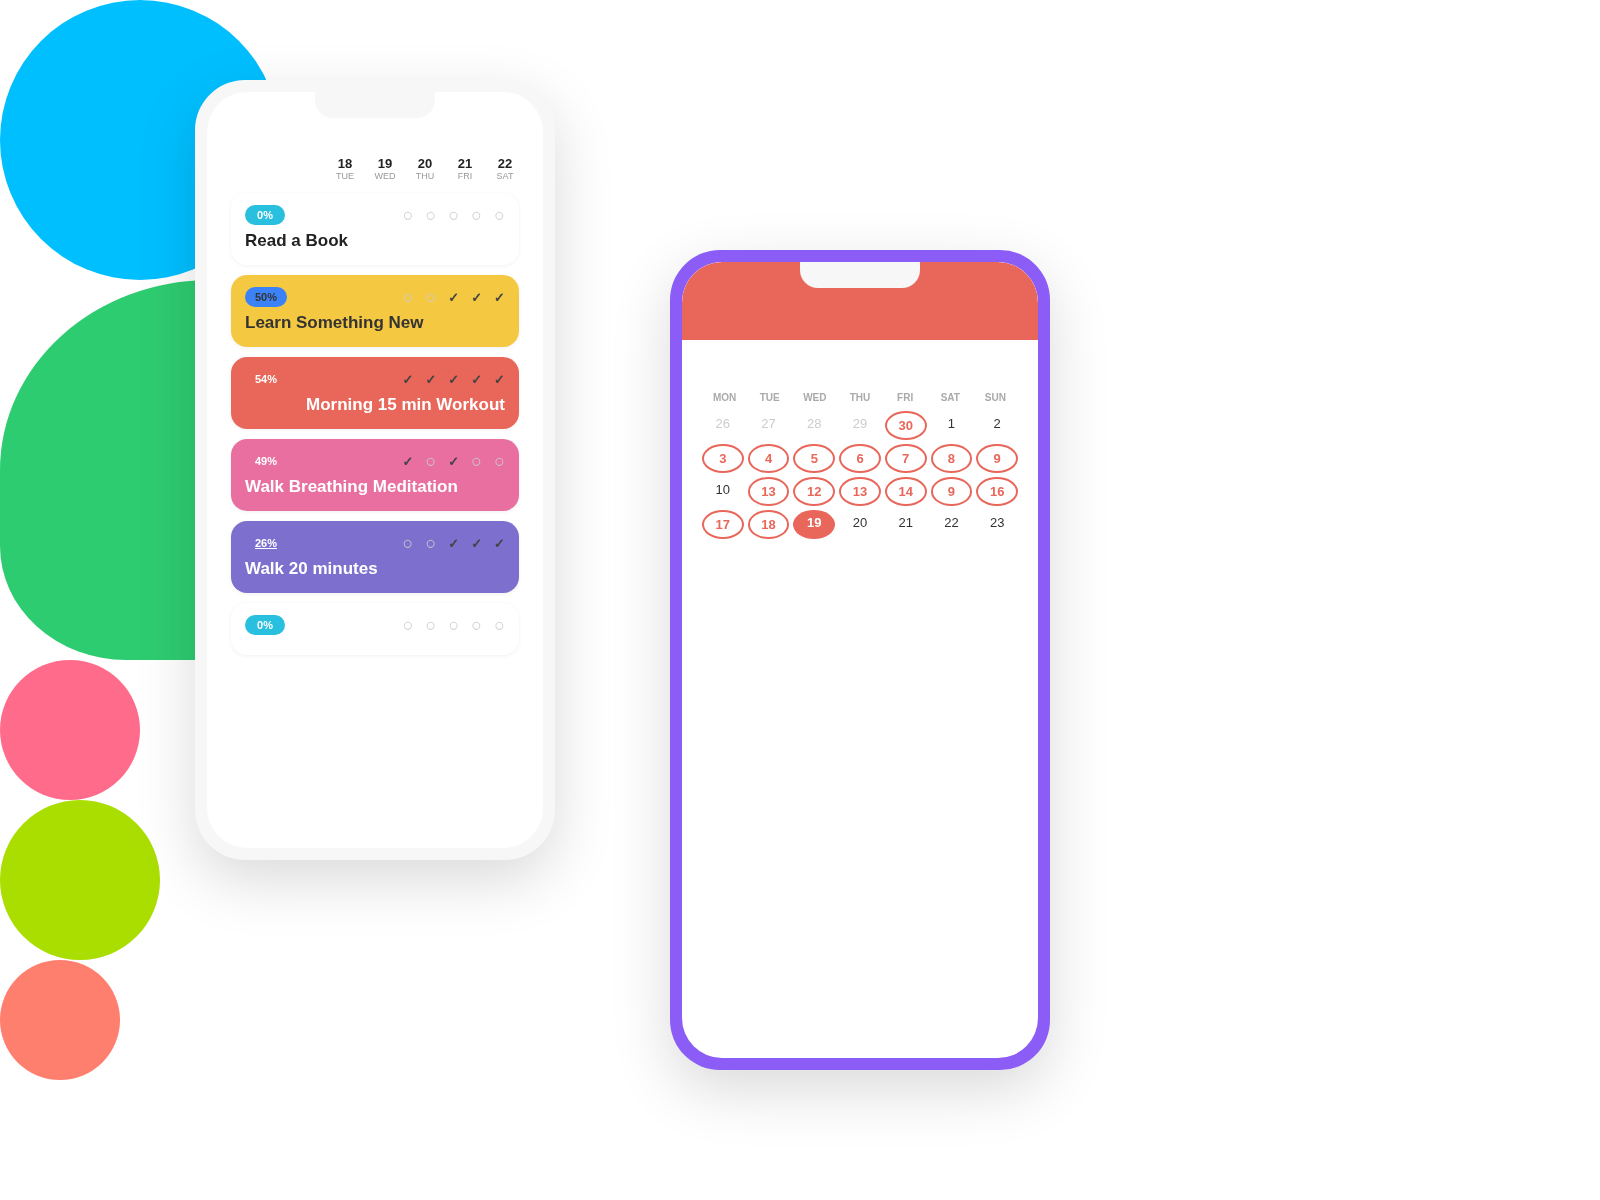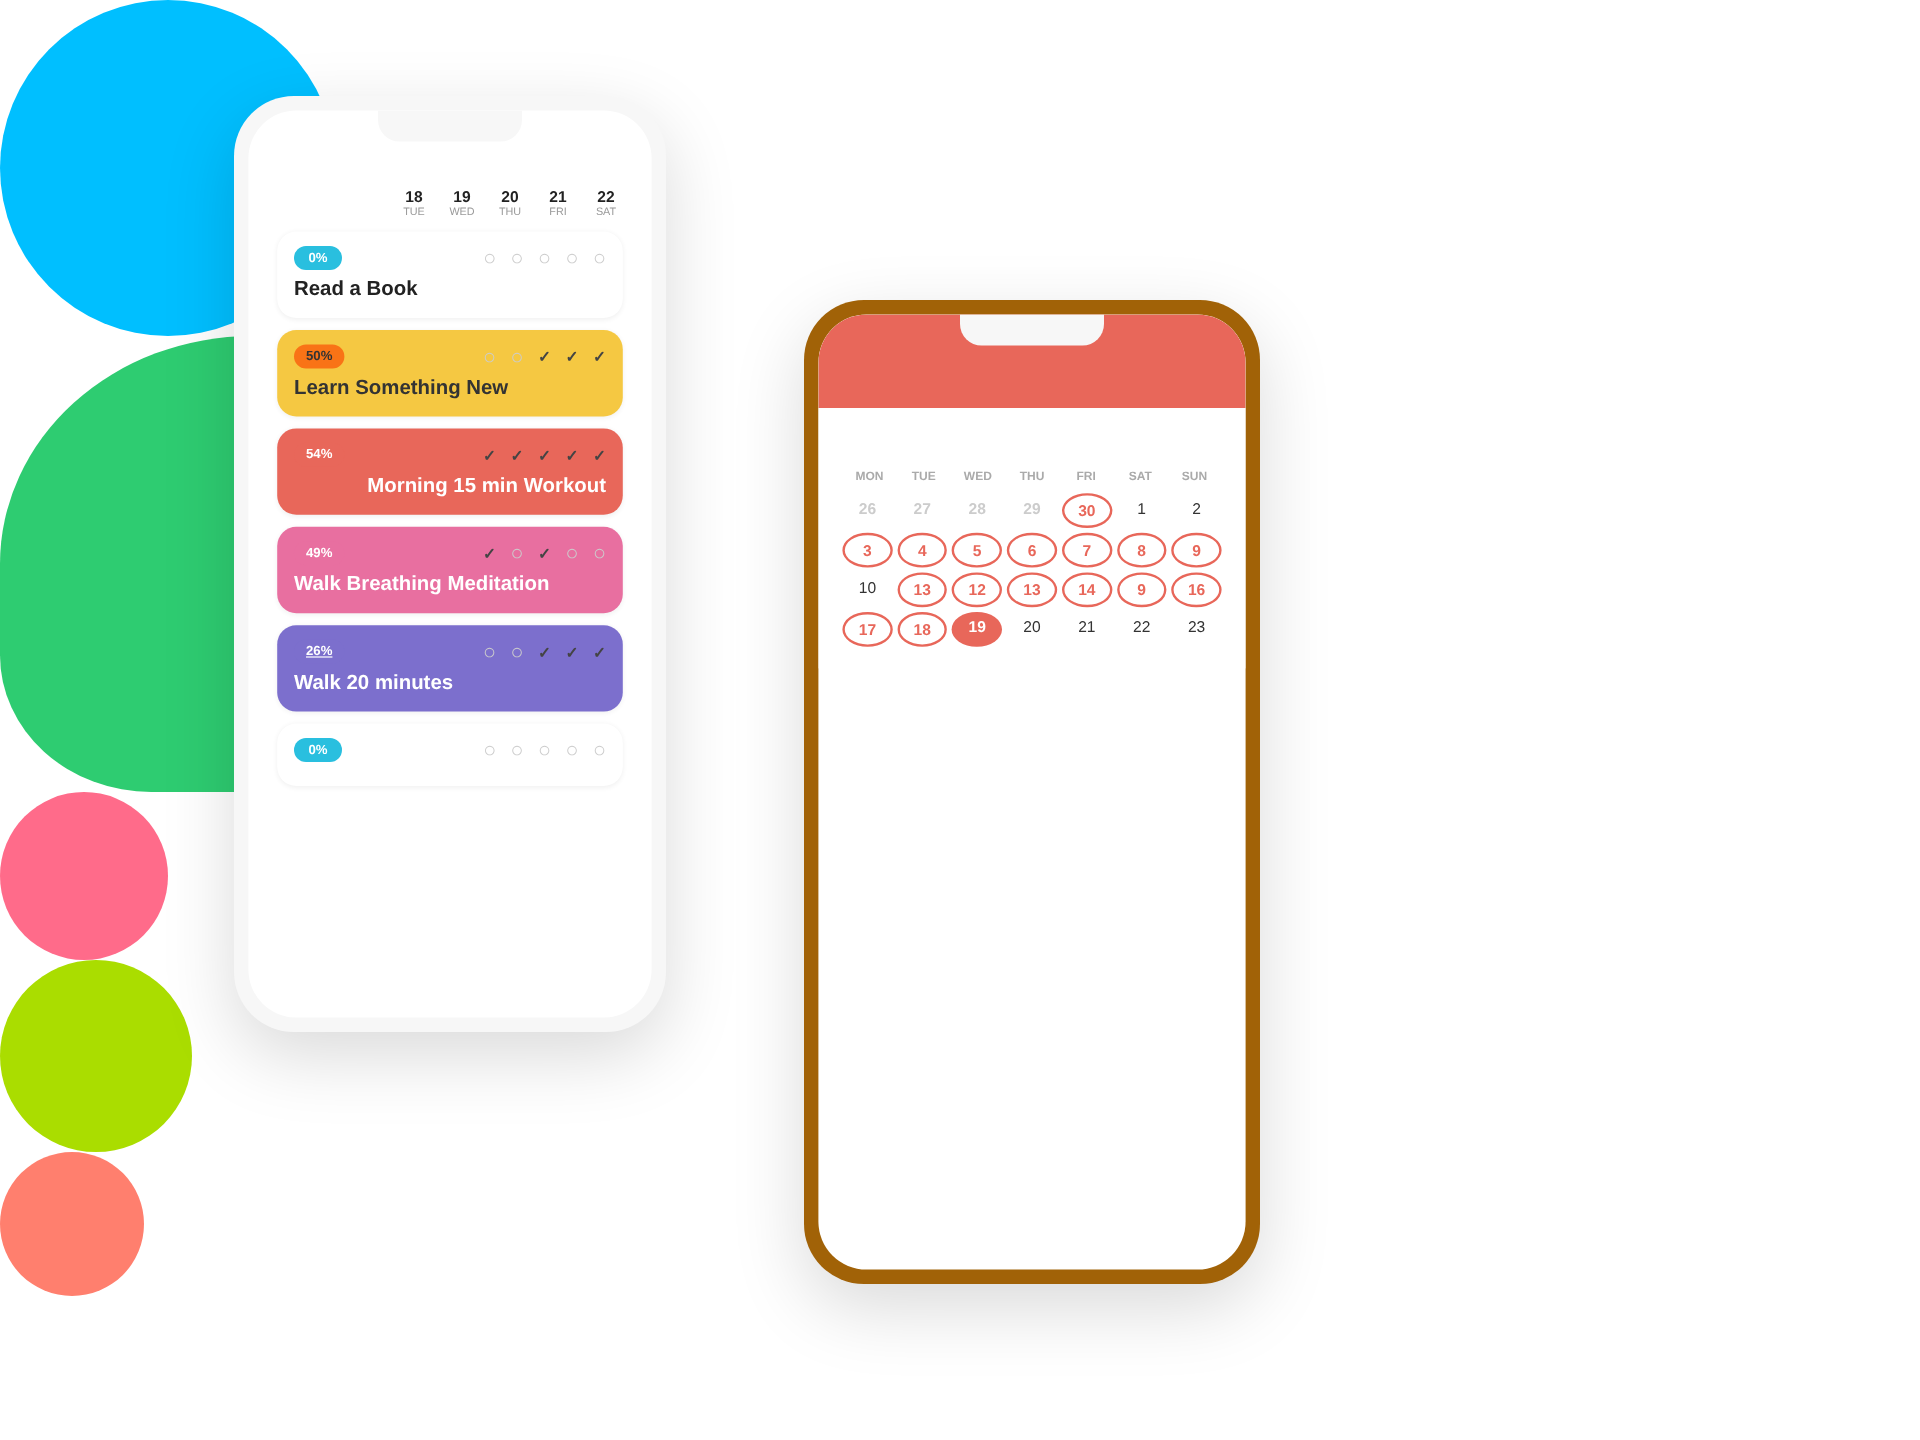--- a/index.html
+++ b/index.html
@@ -59,21 +59,21 @@
       background: #f7f7f7;
       z-index: 2;
     }
 
     
     .phone2 {
       width: 380px;
       height: 820px;
       left: 670px;
       top: 250px;
-      background: #a16207;
+      background: #8b5cf6;
       z-index: 3;
     }
 
     .phone-screen {
       position: absolute;
       top: 12px; left: 12px; right: 12px; bottom: 12px;
       background: #ffffff;
       border-radius: 40px;
       overflow: hidden;
     }
@@ -168,21 +168,21 @@
       padding: 4px 10px;
       font-size: 11px;
       font-weight: 700;
       color: white;
       margin-right: 8px;
       min-width: 40px;
       text-align: center;
     }
 
     .badge-cyan { background: #29BFDF; }
-    .badge-yellow { background: #f97316; color: #333; }
+    .badge-yellow { background: #3b82f6; color: #333; }
     .badge-red { background: #E8675A; }
     .badge-pink { background: #E86FA0; }
     .badge-purple { background: #7C6FCD; text-decoration: underline; }
     .badge-cyan2 { background: #29BFDF; }
 
     .check-dots {
       display: flex;
       gap: 12px;
       margin-left: auto;
       align-items: center;
@@ -334,21 +334,21 @@
       font-weight: 600;
     }
 
     .cal-cell.filled {
       background: #E8675A;
       border-radius: 50%;
       color: white;
       font-weight: 700;
     }
 
-    .cal-cell.dim { color: #ccc; font-weight: bold; }
+    .cal-cell.dim { color: #ccc; }
   </style>
 </head>
 <body>
 
 <div class="bg-cyan"></div>
 <div class="bg-green"></div>
 <div class="bg-pink"></div>
 <div class="bg-lime"></div>
 <div class="bg-salmon"></div>
 

